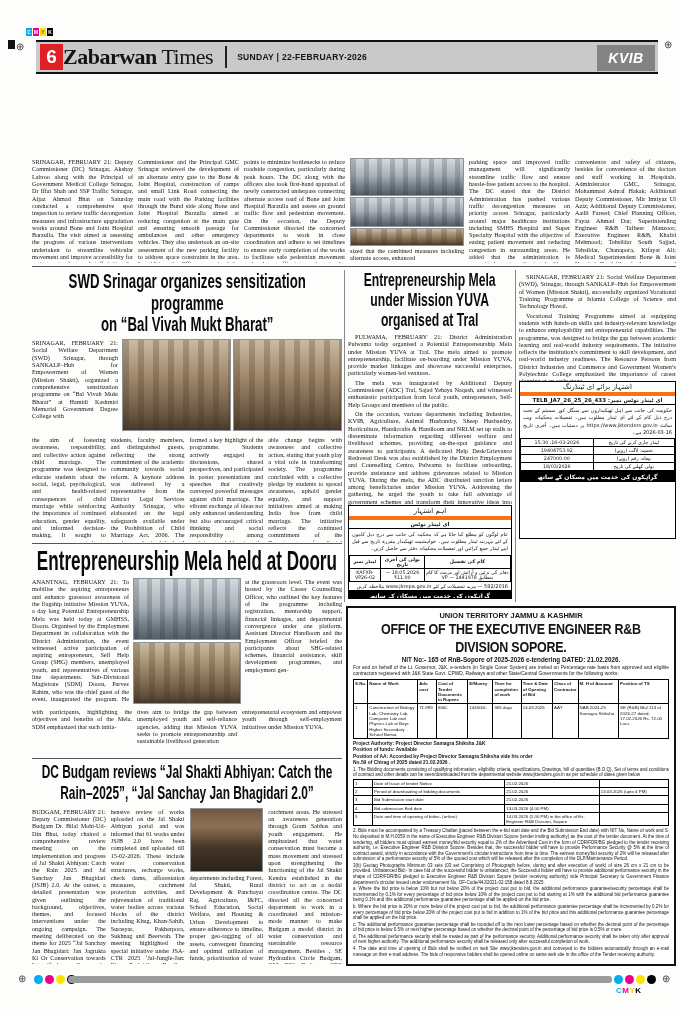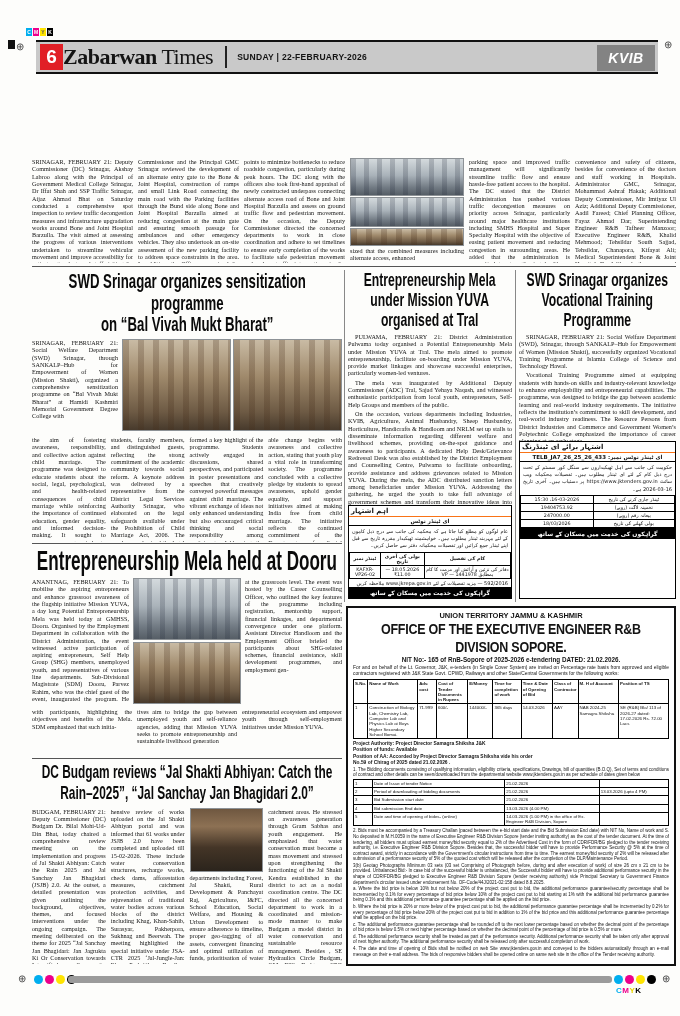--- a/index.html
+++ b/index.html
@@ -58,21 +58,21 @@
   .sens-main .intro{width:86px;flex:0 0 86px}
   .sens-photos{flex:1;display:flex;gap:2px}
   .sens-photos .ph{flex:1}
   .cols-lower{margin-top:5px;height:128px}
 
   .tral-body p,.voc-body p{margin-bottom:2px;text-indent:7px}
   .tral-body,.voc-body{overflow:hidden}
 
   
   .urdu{border:1px solid #000;font-family:"DejaVu Sans",sans-serif;direction:rtl;overflow:hidden;background:#fff}
-  .urdu .ut{border-bottom:1px solid #f97316;font-weight:bold;text-align:left;font-size:7px;padding:1px 2px}
+  .urdu .ut{border-bottom:4px solid #f97316;font-weight:normal;text-align:center;font-size:7px;padding:1px 2px}
   .urdu .us{border-bottom:1px solid #000;font-weight:bold;text-align:center;font-size:5.5px;padding:1px 2px}
   .urdu .ub{font-size:5px;padding:2px 3px;text-align:justify;line-height:1.45}
   .urdu table{width:100%;border-collapse:collapse;font-size:4.8px}
   .urdu td,.urdu th{border:1px solid #000;padding:1px;text-align:center;vertical-align:middle}
   .urdu .uref{font-size:5px;padding:1px 3px}
   .urdu .uf{background:#000;color:#fff;text-align:center;font-size:6px;padding:2px;font-weight:bold}
 
   .dooru-main{display:flex;gap:4px;height:126px;margin-top:3px;overflow:hidden}
   .dooru-main .bt{flex:1}
   .dooru-photos{width:108px;flex:0 0 108px;display:flex;flex-direction:column;gap:2px}
@@ -188,23 +188,20 @@
           <td>KAFXR-VP26-02</td>
         </tr>
       </tbody>
         </table>
       <div class="uref">592/2016 — مزید تفصیلات کے لئے www.jkrepa.gov.in ملاحظہ کریں</div>
       <div class="uf">گراہکوں کی خدمت میں مسکان کے ساتھ</div>
     </div>
   </section>
 
   <section style="left:519px;top:270px;width:157px;height:332px">
-    <h2 class="hl hl-tral">
-      <span class="in"><span>SWD Srinagar organizes</span><br><span>Vocational Training</span><br><span>Programme</span></span>
-    </h2>
     <div class="voc-body" style="height:108px;margin-top:3px">
       <p class="bt">SRINAGAR, FEBRUARY 21: Social Welfare Department (SWD), Srinagar, through SANKALP–Hub for Empowerment of Women (Mission Shakti), successfully organized Vocational Training Programme at Islamia College of Science and Technology Hawal.</p>
       <p class="bt">Vocational Training Programme aimed at equipping students with hands-on skills and industry-relevant knowledge to enhance employability and entrepreneurial capabilities. The programme, was designed to bridge the gap between academic learning and real-world industry requirements. The initiative reflects the institution’s commitment to skill development, and real-world industry readiness. The Resource Persons from District Industries and Commerce and Government Women’s Polytechnic College emphasized the importance of career planning at an early stage.</p>
     </div>
     <div class="urdu" style="height:158px">
       <div class="ut">اشتہار برائے ای ٹینڈرنگ</div>
       <div class="us">ای ٹینڈر نوٹس نمبر: 433_TELB_JA7_26_25_26</div>
       <div class="ub">حکومت کی جانب سے اہل ٹھیکیداروں سے سنگل کور سسٹم کے تحت درج ذیل کام کے لئے ای ٹینڈر مطلوب ہیں۔ تفصیلات محکمانہ ویب سائٹ https://www.jktenders.gov.in پر دستیاب ہیں۔ آخری تاریخ 16-03-2026 ہے۔</div>
       <table>
         <tbody>

